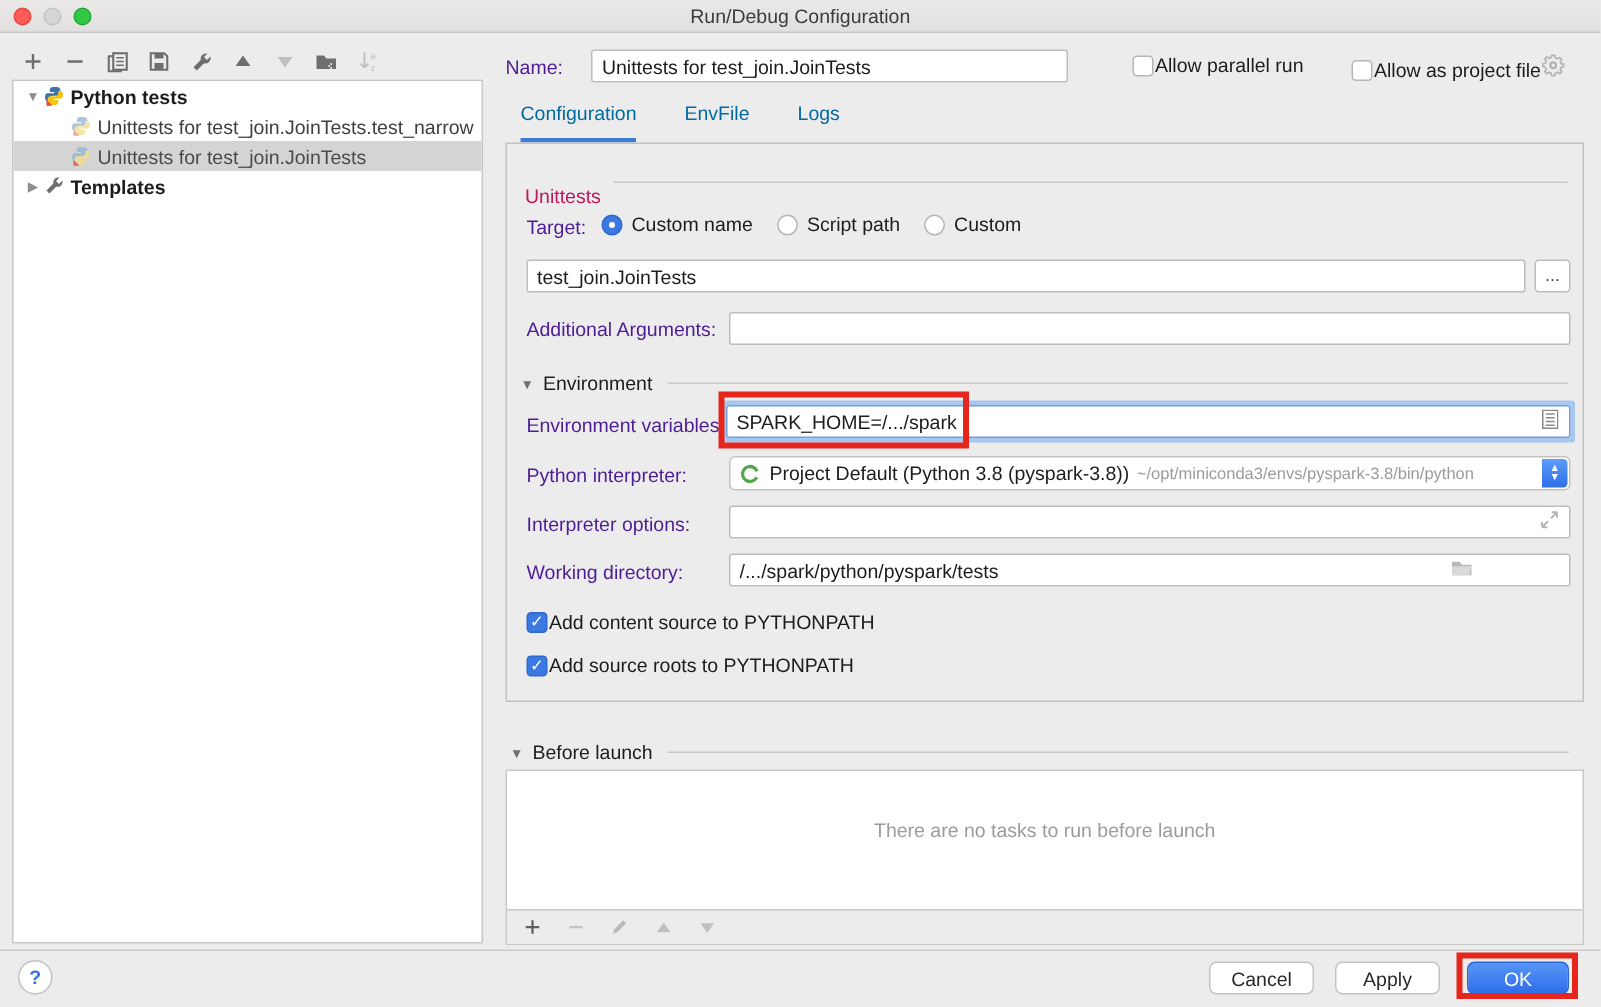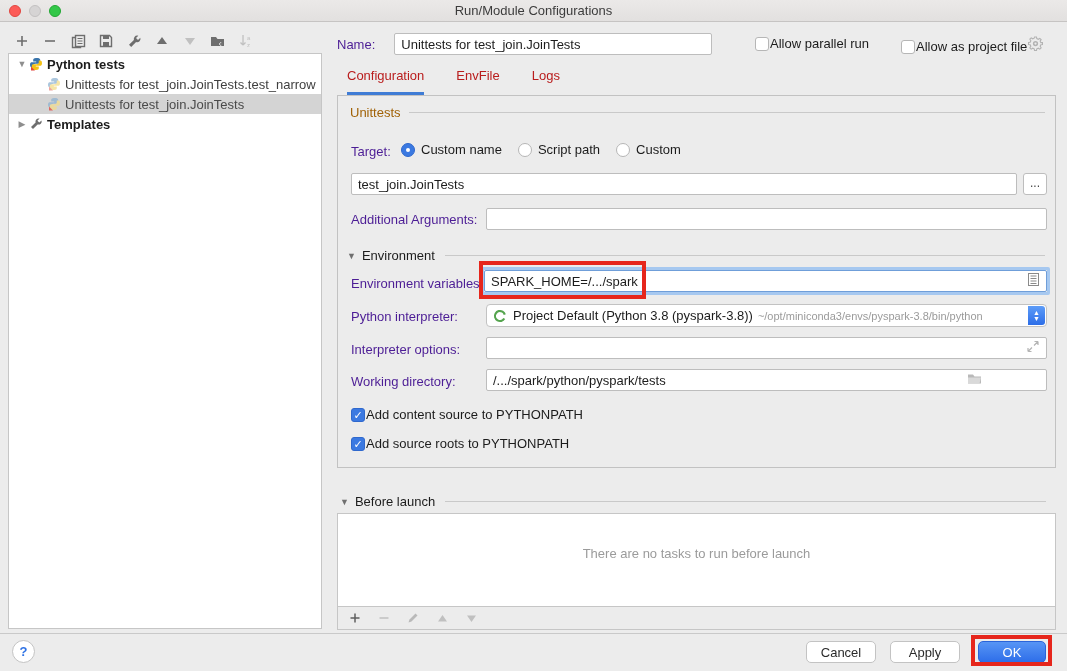--- a/index.html
+++ b/index.html
@@ -47,29 +47,29 @@
   .txt-field {
     background:#fff; border:1px solid #bdbdbd; border-radius:2px;
     height:22px; font-family:"Liberation Sans",sans-serif; font-size:13px; padding:0 6px; color:#1c1c1c;
   }
   input.txt-field { outline:none; }
   .check { width:14px; height:14px; border:1px solid #b6b6b6; border-radius:3px; background:#fff; flex:0 0 14px; }
   .check.on { background:#3b79e1; border-color:#2f68cd; color:#fff; font-size:11px; line-height:13px; text-align:center; }
   .cb-row { display:flex; align-items:flex-end; gap:1px; }
   
   .tabs { position:absolute; left:347px; top:68px; display:flex; gap:32px; }
-  .tab { padding-bottom:9px; color:#b91c1c; cursor:default; }
+  .tab { padding-bottom:9px; color:#0369a1; cursor:default; }
   .tab.active { border-bottom:3px solid #3f7cd5; }
   
   .config-panel {
     position:absolute; left:337px; top:95px; width:719px; height:373px;
     border:1px solid #c2c2c2; background:#ececec;
   }
   .group-head { position:absolute; display:flex; align-items:center; width:100%; }
-  .group-head .g-label { color:#a16207; padding:0 8px 0 12px; }
+  .group-head .g-label { color:#be185d; padding:0 8px 0 12px;margin-top:18px; }
   .group-head .g-line { flex:1; height:1px; background:#c9c9c9; margin-right:10px; }
   .sec-head { display:flex; align-items:center; }
   .sec-head .twisty { color:#6f6f6f; font-size:9px; margin-right:6px; }
   .sec-head .s-line { flex:1; height:1px; background:#c9c9c9; margin:0 10px; }
   .radio { width:14px; height:14px; border-radius:50%; background:#fff; border:1px solid #b6b6b6; flex:0 0 14px; }
   .radio.on { background:#3b79e1; border-color:#2f68cd; position:relative; }
   .radio.on:after { content:""; position:absolute; left:4px; top:4px; width:4px; height:4px; border-radius:50%; background:#fff; }
   .radio-row { display:flex; align-items:center; gap:6px; margin-right:16px; }
   .abs { position:absolute; }
   .browse-btn {
@@ -120,21 +120,21 @@
 </style>
 </head>
 <body>
 
 <div class="titlebar">
   <div class="traffic">
     <div class="light red"></div>
     <div class="light min"></div>
     <div class="light green"></div>
   </div>
-  <div class="win-title">Run/Module Configurations</div>
+  <div class="win-title">Run/Debug Configuration</div>
 </div>
 
 <div class="main-toolbar">
   <div class="tbi">
     <svg width="14" height="14">
         <path d="M7 2v10M2 7h10" stroke="#6e6e6e" stroke-width="1.6"></path>
       </svg>
   </div>
   <div class="tbi">
     <svg width="14" height="14">

